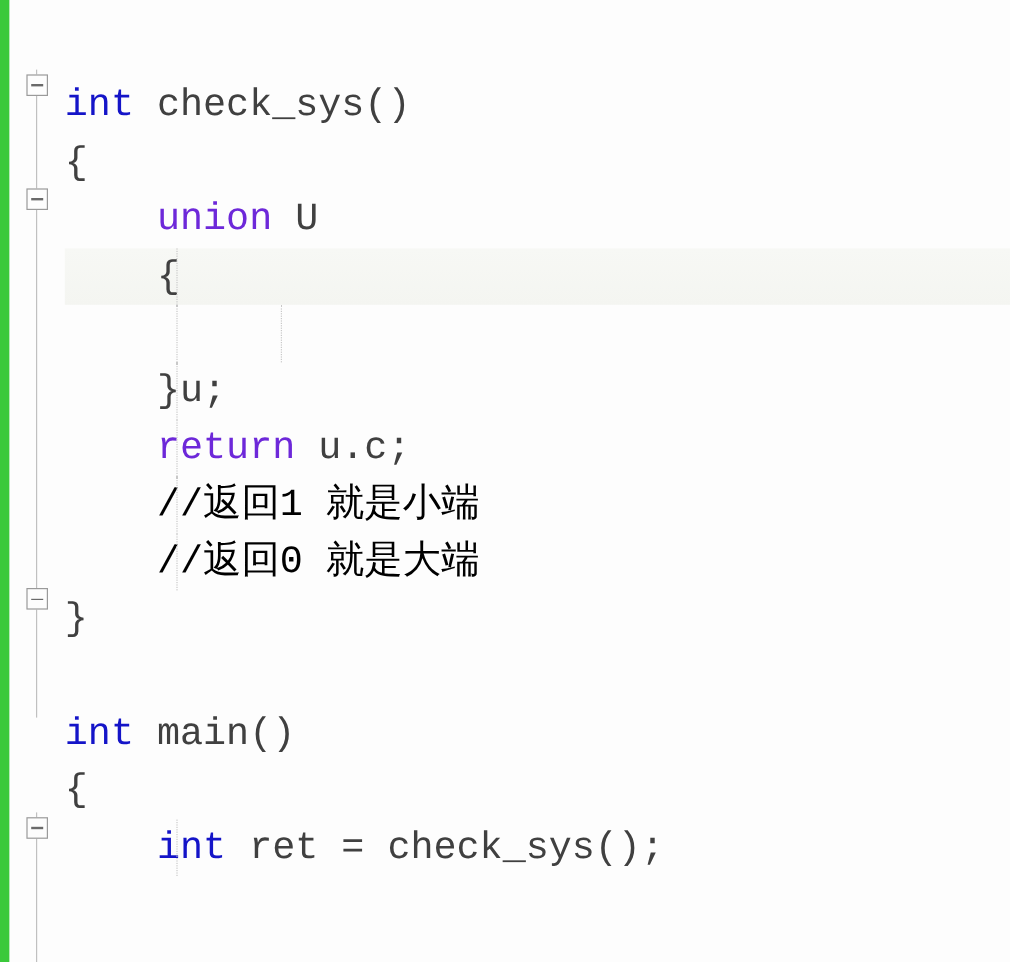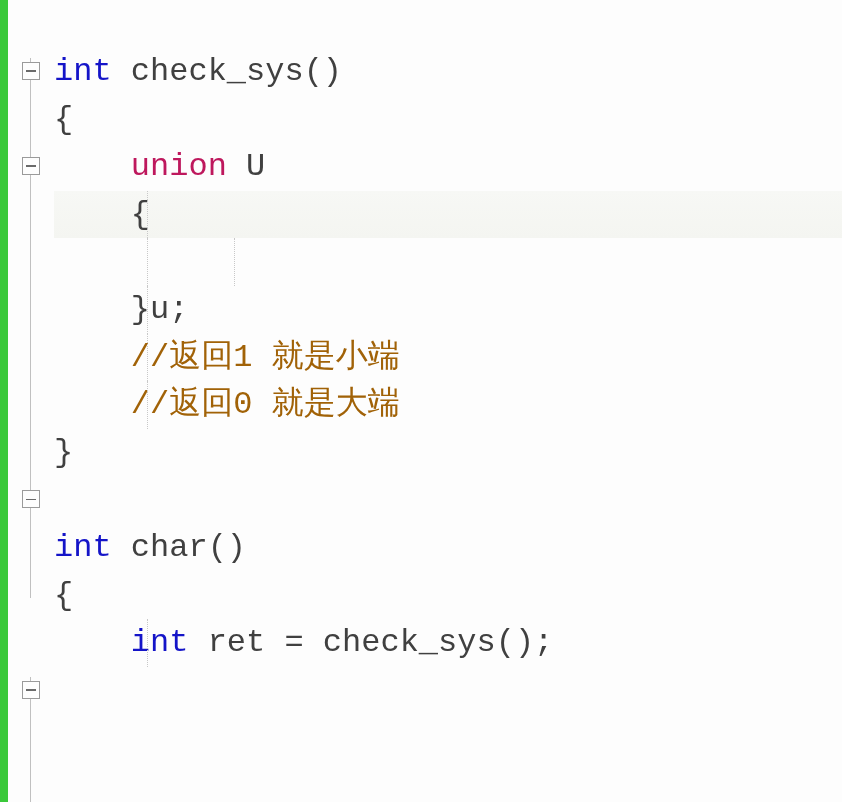--- a/index.html
+++ b/index.html
@@ -45,43 +45,43 @@
   }
   .fold::before { content: ""; position: absolute; width: 10px; height: 1.5px; background: #6a6a6a; }
   .vline {
     position: absolute;
     left: 22px;
     width: 1px;
     background: #c0c0c0;
   }
   .code-area {
     flex: 1;
-    padding-top: 48px;
+    padding-top: 64px;
     position: relative;
   }
   .code-line {
     white-space: pre;
     height: 47.6px;
     display: flex;
     align-items: center;
     position: relative;
   }
   .indent-guide {
     position: absolute;
     top: 0;
     bottom: 0;
     border-left: 1px dotted #c8c8c8;
   }
   .ig1 { left: 93px; }
   .ig2 { left: 180px; }
-  .kw  { color: #be185d; }
+  .kw  { color: #6d28d9; }
   .typ { color: #1414c8; }
   .id  { color: #404040; }
   .num { color: #404040; }
-  .cmt { color: #a16207; }
+  .cmt { color: #000000; }
   .pln { color: #404040; }
   .fun { color: #404040; }
   .caret {
     display: inline-block;
     width: 2px;
     height: 34px;
     background: #2b2b2b;
     vertical-align: middle;
     margin-left: 4px;
     position: relative;
@@ -115,21 +115,22 @@
       <div class="fold" style="top: 490.4px;"></div>
       <div class="fold" style="top: 680.8px;"></div>
     </div>
   <div class="code-area">
       <div class="code-line"><span><span class="pln"></span><span class="typ">int</span><span class="pln"> </span><span class="fun">check_sys</span><span class="pln">()</span></span></div>
       <div class="code-line"><span><span class="pln"></span><span class="pln">{</span></span></div>
       <div class="code-line"><span><span class="pln">    </span><span class="kw">union</span><span class="pln"> </span><span class="id">U</span></span></div>
       <div class="code-line hl-line"><span class="indent-guide ig1"></span><span><span class="pln">    </span><span class="pln">{</span></span></div>
       <div class="code-line"><span class="indent-guide ig1"></span><span class="indent-guide ig2"></span></div>
       <div class="code-line"><span class="indent-guide ig1"></span><span><span class="pln">    </span><span class="pln">}</span><span class="id">u</span><span class="pln">;</span></span></div>
+      <div class="code-line"><span class="indent-guide ig1"></span><span><span class="pln">    </span><span class="kw">return</span><span class="pln"> </span><span class="id">u.c</span><span class="pln">;</span></span></div>
       <div class="code-line"><span class="indent-guide ig1"></span><span><span class="pln">    </span><span class="cmt">//返回1 就是小端</span></span></div>
       <div class="code-line"><span class="indent-guide ig1"></span><span><span class="pln">    </span><span class="cmt">//返回0 就是大端</span></span></div>
       <div class="code-line"><span><span class="pln"></span><span class="pln">}</span></span></div>
       <div class="blank"></div>
-      <div class="code-line"><span><span class="pln"></span><span class="typ">int</span><span class="pln"> </span><span class="fun">char</span><span class="pln">()</span></span></div>
+      <div class="code-line"><span><span class="pln"></span><span class="typ">int</span><span class="pln"> </span><span class="fun">main</span><span class="pln">()</span></span></div>
       <div class="code-line"><span><span class="pln"></span><span class="pln">{</span></span></div>
       <div class="code-line"><span class="indent-guide ig1"></span><span><span class="pln">    </span><span class="typ">int</span><span class="pln"> </span><span class="id">ret</span><span class="pln"> = </span><span class="fun">check_sys</span><span class="pln">();</span></span></div>
     </div>
 </div>
 
 </body></html>

